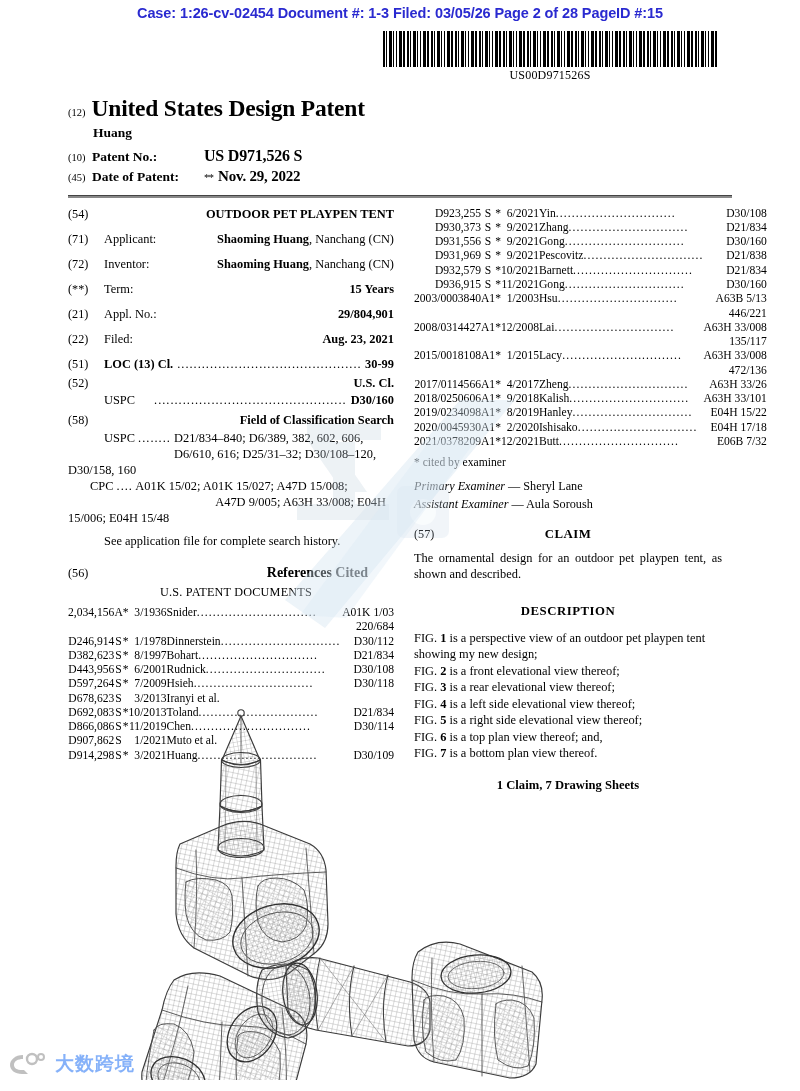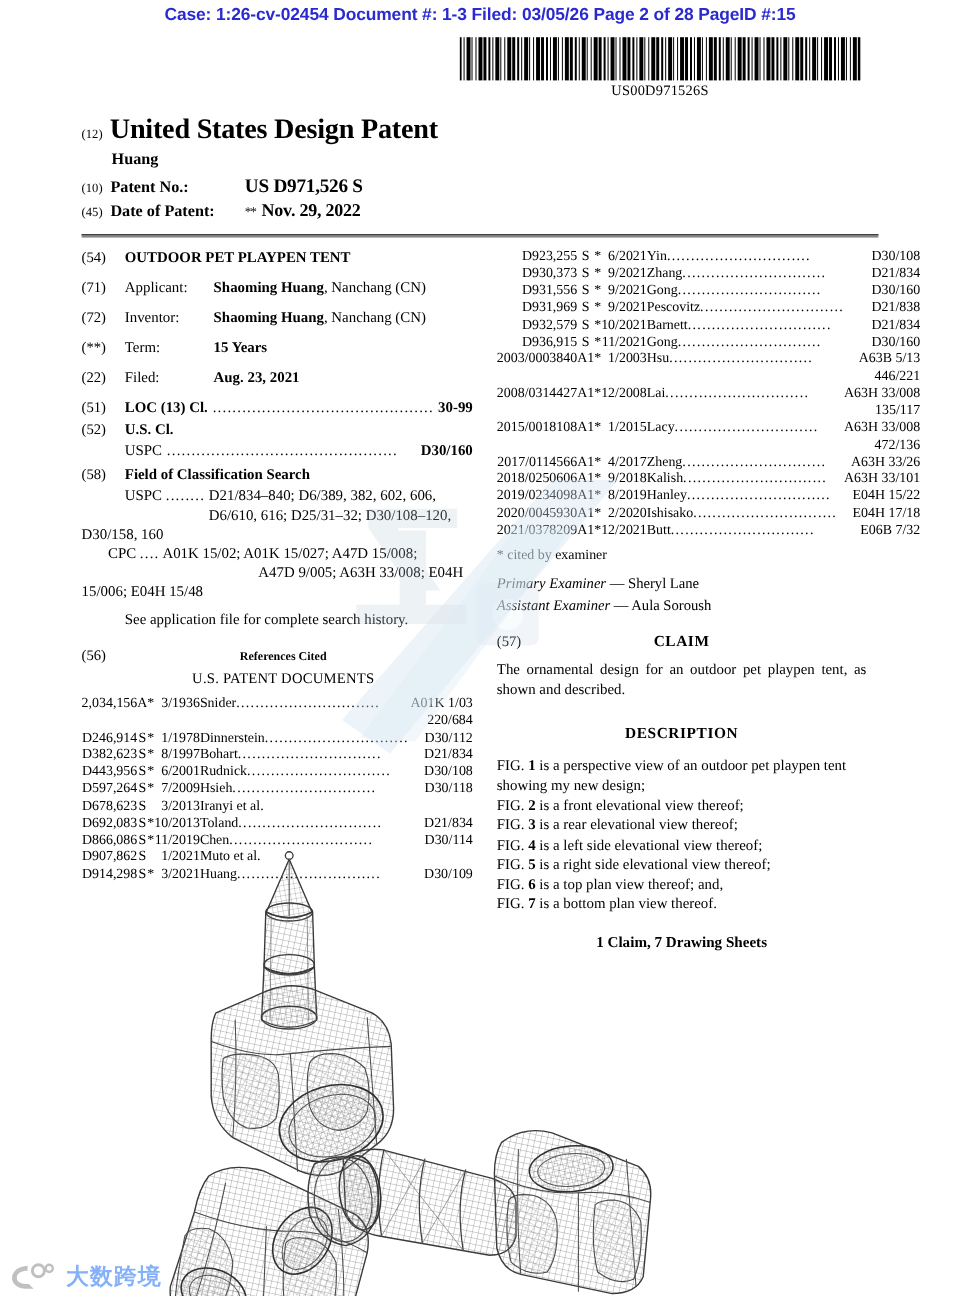--- a/index.html
+++ b/index.html
@@ -107,31 +107,31 @@
   #columns { display: flex; }
   #col-left { width: 336px; padding-right: 10px; }
   #col-right { width: 318px; padding-left: 10px; }
 
   .biblio-row {
     display: flex; align-items: baseline;
     margin-bottom: 9.5px; font-size: 12.4px; line-height: 1.25;
   }
   .biblio-row .code { width: 36px; flex: none; font-size: 12.2px; }
   .biblio-row .lab  { flex: none; }
-  .biblio-row .body { flex: 1; }
+  .biblio-row .body { flex: 1; text-align: right; }
   .b { font-weight: bold; }
   .dots { letter-spacing: 1px; }
 
   .fcs-block { font-size: 12.4px; line-height: 1.3; }
   .fcs-block .indent-a { padding-left: 36px; }
   .fcs-block .ra { text-align: right; padding-right: 18px; }
   .fcs-block .rb { text-align: left; padding-right: 2px; font-family: Liberation Serif, serif; }
 
   .section-center {
-    text-align: center; font-weight: bold; font-size: 10px;
+    text-align: center; font-weight: bold; font-size: 14px;
   }
   .subsection-center {
     text-align: center; font-size: 12.2px; letter-spacing: 0.2px;
   }
 
   
   table.refs {
     width: 100%; border-collapse: collapse;
     font-size: 11.6px; line-height: 1.18;
   }
@@ -263,20 +263,25 @@
         <span class="lab" style="width:74px;flex:none;">Inventor:</span>
         <span class="body"><b>Shaoming Huang</b><span>, Nanchang (CN)</span></span>
       </div>
 
       <div class="biblio-row">
         <span class="code">(**)</span>
         <span class="lab" style="width:74px;flex:none;">Term:</span>
         <span class="body b">15 Years</span>
       </div>
 
+      <div class="biblio-row">
+        <span class="code">(21)</span>
+        <span class="lab" style="flex:none;">Appl. No.:</span>
+        <span class="body b" style="padding-left:5px;">29/804,901</span>
+      </div>
 
       <div class="biblio-row">
         <span class="code">(22)</span>
         <span class="lab" style="width:74px;flex:none;">Filed:</span>
         <span class="body b">Aug. 23, 2021</span>
       </div>
 
       <div class="biblio-row" style="margin-bottom:4px;">
         <span class="code">(51)</span>
         <span class="body" style="display:flex;align-items:baseline;">

